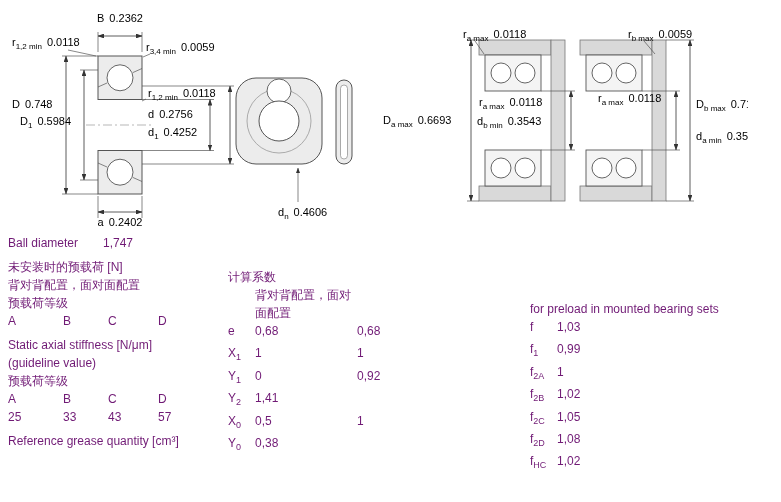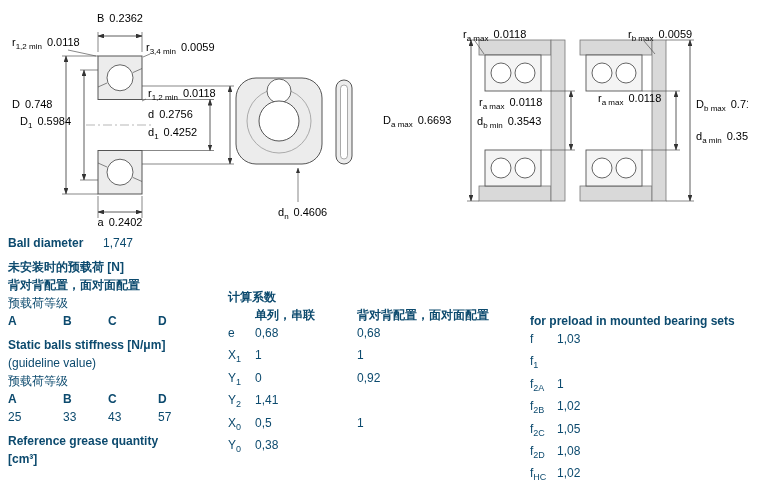--- a/index.html
+++ b/index.html
@@ -1,31 +1,31 @@
 <!DOCTYPE html>
 <html><head>
 <meta charset="utf-8">
 <style>
   *{margin:0;padding:0;box-sizing:border-box}
   body{background:#fff;font-family:"Liberation Sans",sans-serif}
   .screen{position:relative;width:748px;height:502px;background:#fff;overflow:hidden;
-          font-size:12px;color:#0c4a6e;font-family:"Liberation Sans",sans-serif}
+          font-size:12px;color:#701a75;font-family:"Liberation Sans",sans-serif}
   .drw{position:absolute}
   svg text{font-family:"Liberation Sans",sans-serif;font-size:11px;fill:#000}
   svg .sub{font-size:8px}
   .ext{stroke:#555;stroke-width:0.7;fill:none}
   .dim{stroke:#333;stroke-width:0.8;fill:none}
   .leader{stroke:#555;stroke-width:0.7;fill:none}
   .part{fill:#ececec;stroke:#555;stroke-width:1}
   .sec{fill:#f4f4f4;stroke:#555;stroke-width:0.9}
   .gray{fill:#d9d9d9;stroke:#777;stroke-width:0.8}
   .ball{fill:#fff;stroke:#555;stroke-width:0.9}
   .cl{stroke:#999;stroke-width:0.7;stroke-dasharray:9 3 2 3}
   .col{position:absolute;line-height:18px}
-  .b{font-weight:bold}
+  .b{font-weight:normal}
   .prow{display:flex}
   .prow .lbl{width:95px}
   .grid4{display:grid;grid-template-columns:55px 45px 50px 1fr}
   .c2grid{display:grid;grid-template-columns:27px 102px 1fr}
   .c3grid{display:grid;grid-template-columns:27px 1fr}
   .sp6{height:6px}
   sub{font-size:9px}
 </style>
 </head>
 <body>
@@ -168,45 +168,44 @@
     <div class="b">未安装时的预载荷 [N]</div>
     <div class="b">背对背配置，面对面配置</div>
     <div>预载荷等级</div>
     <div class="grid4 b">
       <span>A</span>
       <span>B</span>
       <span>C</span>
       <span>D</span>
     </div>
     <div class="sp6"></div>
-    <div class="b">Static balls stiffness [N/μm]</div>
+    <div class="b">Static axial stiffness [N/μm]</div>
     <div>(guideline value)</div>
     <div>预载荷等级</div>
     <div class="grid4 b">
       <span>A</span>
       <span>B</span>
       <span>C</span>
       <span>D</span>
     </div>
     <div class="grid4">
       <span>25</span>
       <span>33</span>
       <span>43</span>
       <span>57</span>
     </div>
     <div class="sp6"></div>
     <div class="b">Reference grease quantity [cm³]</div>
 
   </div>
 
-  <div class="col" style="left:228px;top:288px;width:285px">
+  <div class="col" style="left:228px;top:268px;width:285px">
     <div class="b">计算系数</div>
     <div class="c2grid b">
       <span></span>
-      <span>单列，串联</span>
       <span>背对背配置，面对面配置</span>
     </div>
     <div class="c2grid">
       <span><span>e</span><sub></sub></span>
       <span>0,68</span>
       <span>0,68</span>
     </div>
     <div class="c2grid">
       <span><span>X</span><sub>1</sub></span>
       <span>1</span>
@@ -225,28 +224,29 @@
       <span><span>X</span><sub>0</sub></span>
       <span>0,5</span>
       <span>1</span>
     </div>
     <div class="c2grid">
       <span><span>Y</span><sub>0</sub></span>
       <span>0,38</span>
     </div>
   </div>
 
-  <div class="col" style="left:530px;top:312px;width:250px">
+  <div class="col" style="left:530px;top:300px;width:250px">
     <div class="b">for preload in mounted bearing sets</div>
     <div class="c3grid">
       <span><span>f</span><sub></sub></span>
       <span>1,03</span>
     </div>
     <div class="c3grid">
       <span><span>f</span><sub>1</sub></span>
+      <span>0,99</span>
     </div>
     <div class="c3grid">
       <span><span>f</span><sub>2A</sub></span>
       <span>1</span>
     </div>
     <div class="c3grid">
       <span><span>f</span><sub>2B</sub></span>
       <span>1,02</span>
     </div>
     <div class="c3grid">

